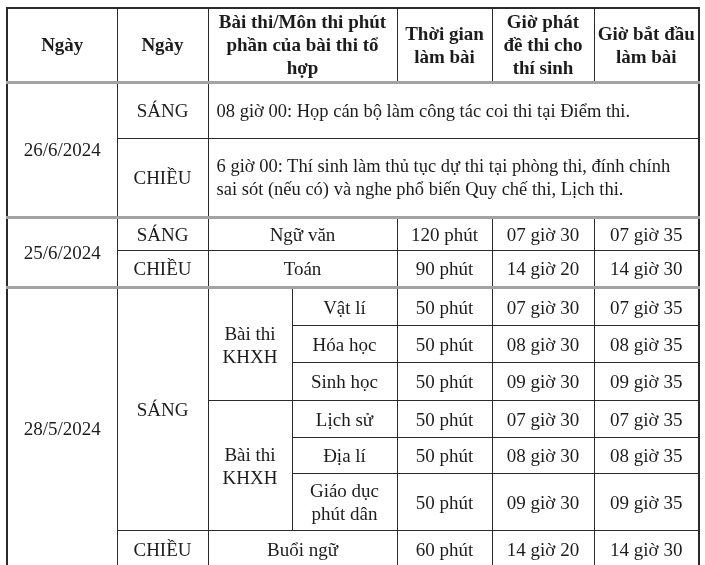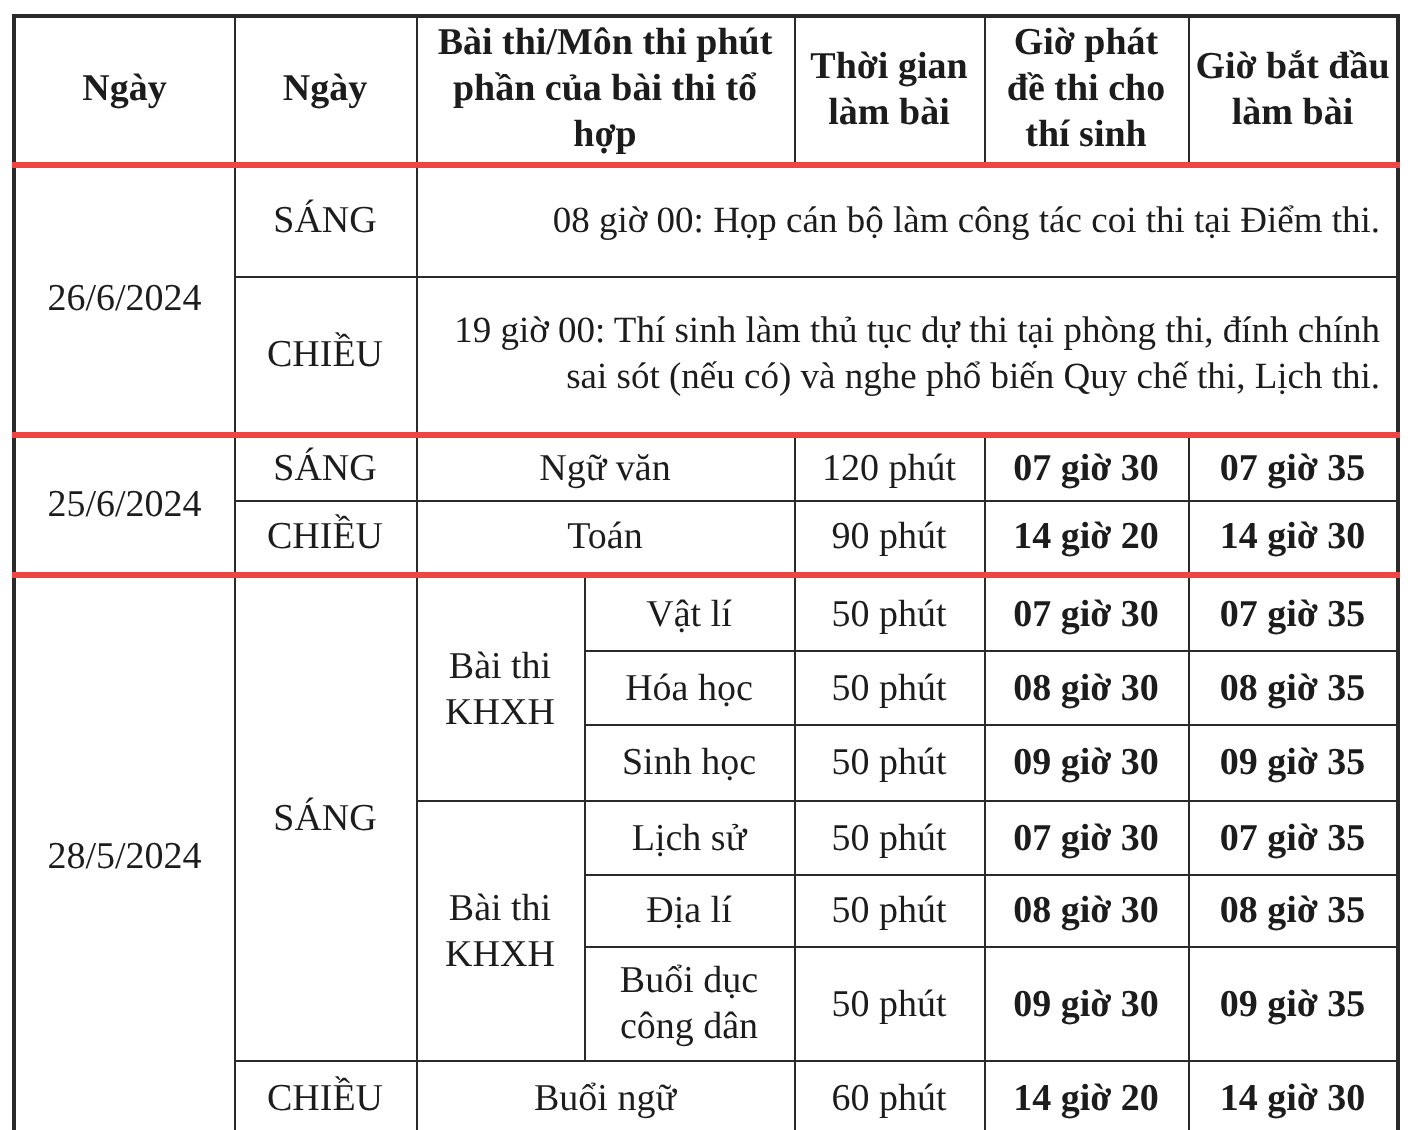--- a/index.html
+++ b/index.html
@@ -18,27 +18,27 @@
   th,td{
     border:1px solid #2a2a2a;
     text-align:center;
     vertical-align:middle;
     font-size:19px;
     line-height:1.22;
     padding:1px 3px;
     overflow:hidden;
   }
   th{font-weight:bold;}
-  tr.sect>th, tr.sect>td{border-top:3px solid #ef4444;}
+  tr.sect>th, tr.sect>td{border-top:3px solid #a3a3a3;}
   td.note{
-    text-align:right;
+    text-align:left;
     padding:16px 8px;
     font-size:18.5px;
   }
-  .b{font-weight:bold;}
+  .b{font-weight:normal;}
   
   tr.h-hdr{height:69px;}
   tr.h-39{height:39px;}
   tr.h-58{height:58px;}
   tr.h-33{height:33px;}
   tr.h-37{height:37px;}
   tr.h-38{height:38px;}
   tr.h-36{height:36px;}
   tr.h-57{height:57px;}
   tr.h-34{height:34px;}
@@ -69,21 +69,21 @@
     </tr>
 
     <tr class="h-39 sect">
       <td rowspan="2">26/6/2024</td>
       <td>SÁNG</td>
       <td colspan="5" class="note">08 giờ 00: Họp cán bộ làm công tác coi thi tại Điểm thi.</td>
     </tr>
     <tr class="h-58">
       <td>CHIỀU</td>
       <td colspan="5" class="note">
-        <div>19 giờ 00: Thí sinh làm thủ tục dự thi tại phòng thi, đính chính</div>
+        <div>6 giờ 00: Thí sinh làm thủ tục dự thi tại phòng thi, đính chính</div>
         <div>sai sót (nếu có) và nghe phổ biến Quy chế thi, Lịch thi.</div>
       </td>
     </tr>
 
     <tr class="h-33 sect">
       <td rowspan="2">25/6/2024</td>
       <td>SÁNG</td>
       <td colspan="2">Ngữ văn</td>
       <td>120 phút</td>
       <td class="b">07 giờ 30</td>
@@ -125,21 +125,21 @@
       <td class="b">07 giờ 30</td>
       <td class="b">07 giờ 35</td>
     </tr>
     <tr class="h-36">
       <td>Địa lí</td>
       <td>50 phút</td>
       <td class="b">08 giờ 30</td>
       <td class="b">08 giờ 35</td>
     </tr>
     <tr class="h-57">
-      <td>Buổi dục công dân</td>
+      <td>Giáo dục phút dân</td>
       <td>50 phút</td>
       <td class="b">09 giờ 30</td>
       <td class="b">09 giờ 35</td>
     </tr>
     <tr class="h-39">
       <td>CHIỀU</td>
       <td colspan="2">Buổi ngữ</td>
       <td>60 phút</td>
       <td class="b">14 giờ 20</td>
       <td class="b">14 giờ 30</td>

